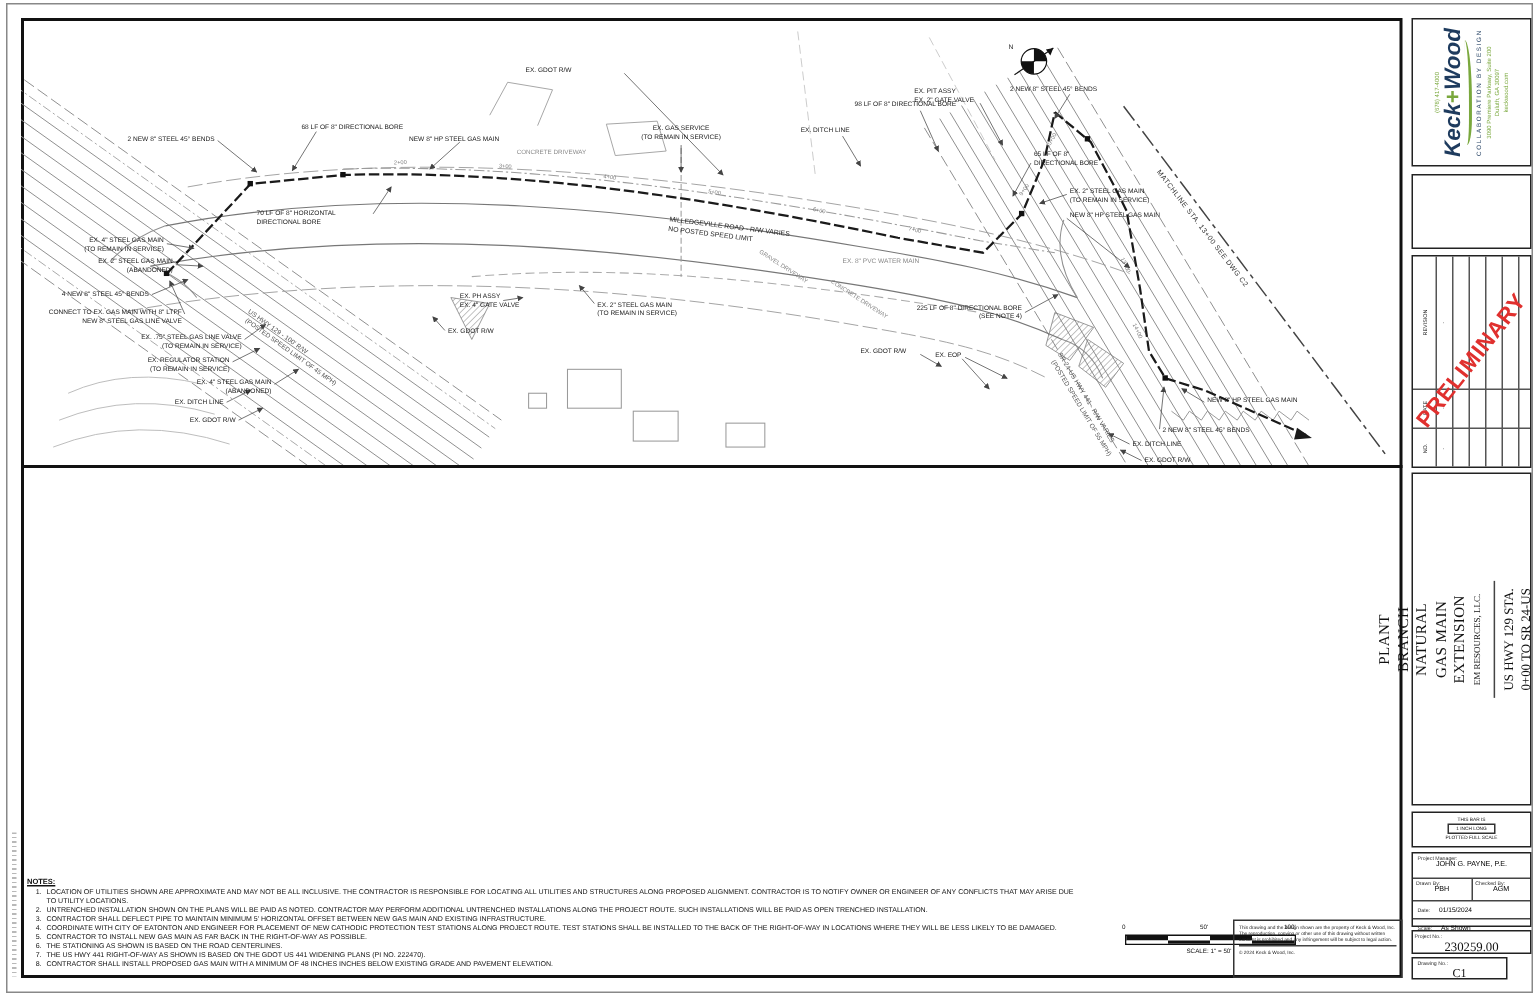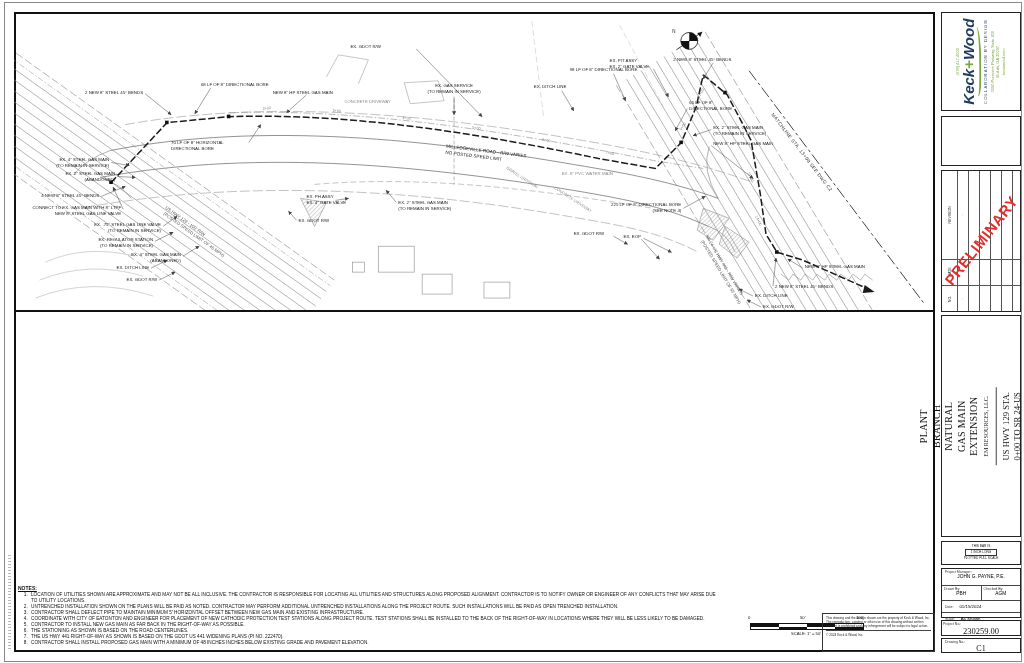--- a/index.html
+++ b/index.html
@@ -419,18 +419,18 @@
       <span class="lbl">Scale:</span>
       <span class="val" style="margin-left:6px;font-size:4.4px;">As Shown</span>
     </div>
   </div>
 
   <div class="box" style="left:941px;top:620px;width:80px;height:16px;padding:1px 1px;">
     <div class="lbl">Project No.:</div>
     <div style="font-size:8.5px;text-align:center;font-family:'Liberation Serif',serif;">230259.00</div>
   </div>
 
-  <div class="box" style="left:941px;top:638px;width:80px;height:15px;padding:1px 3px;">
+  <div class="box" style="left:941px;top:638px;width:64px;height:15px;padding:1px 3px;">
     <div class="lbl">Drawing No.:</div>
     <div style="font-size:8px;text-align:center;font-family:'Liberation Serif',serif;">C1</div>
   </div>
 
 </div>
 
 </body></html>

